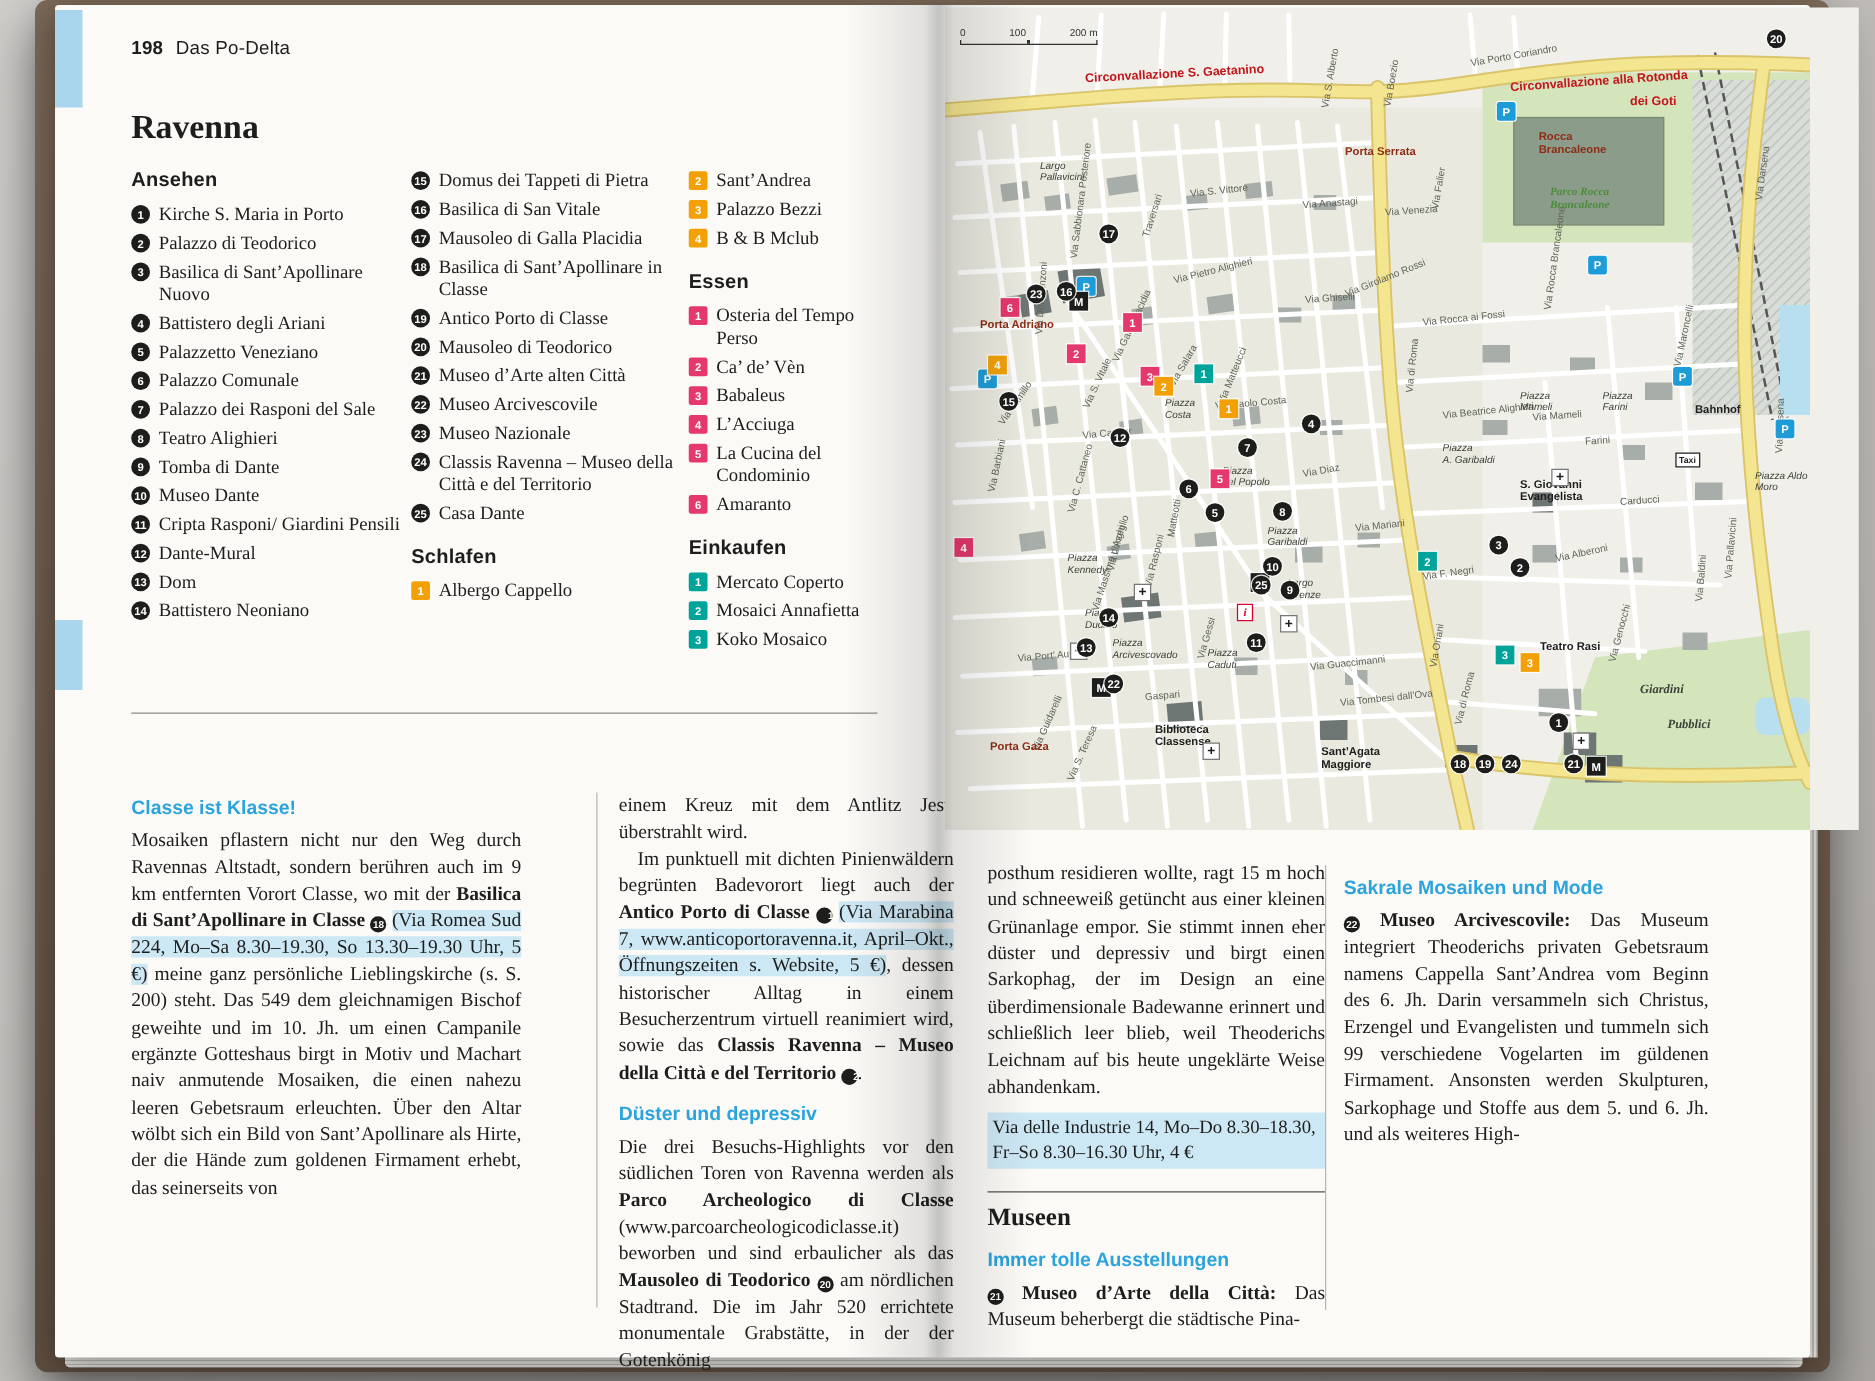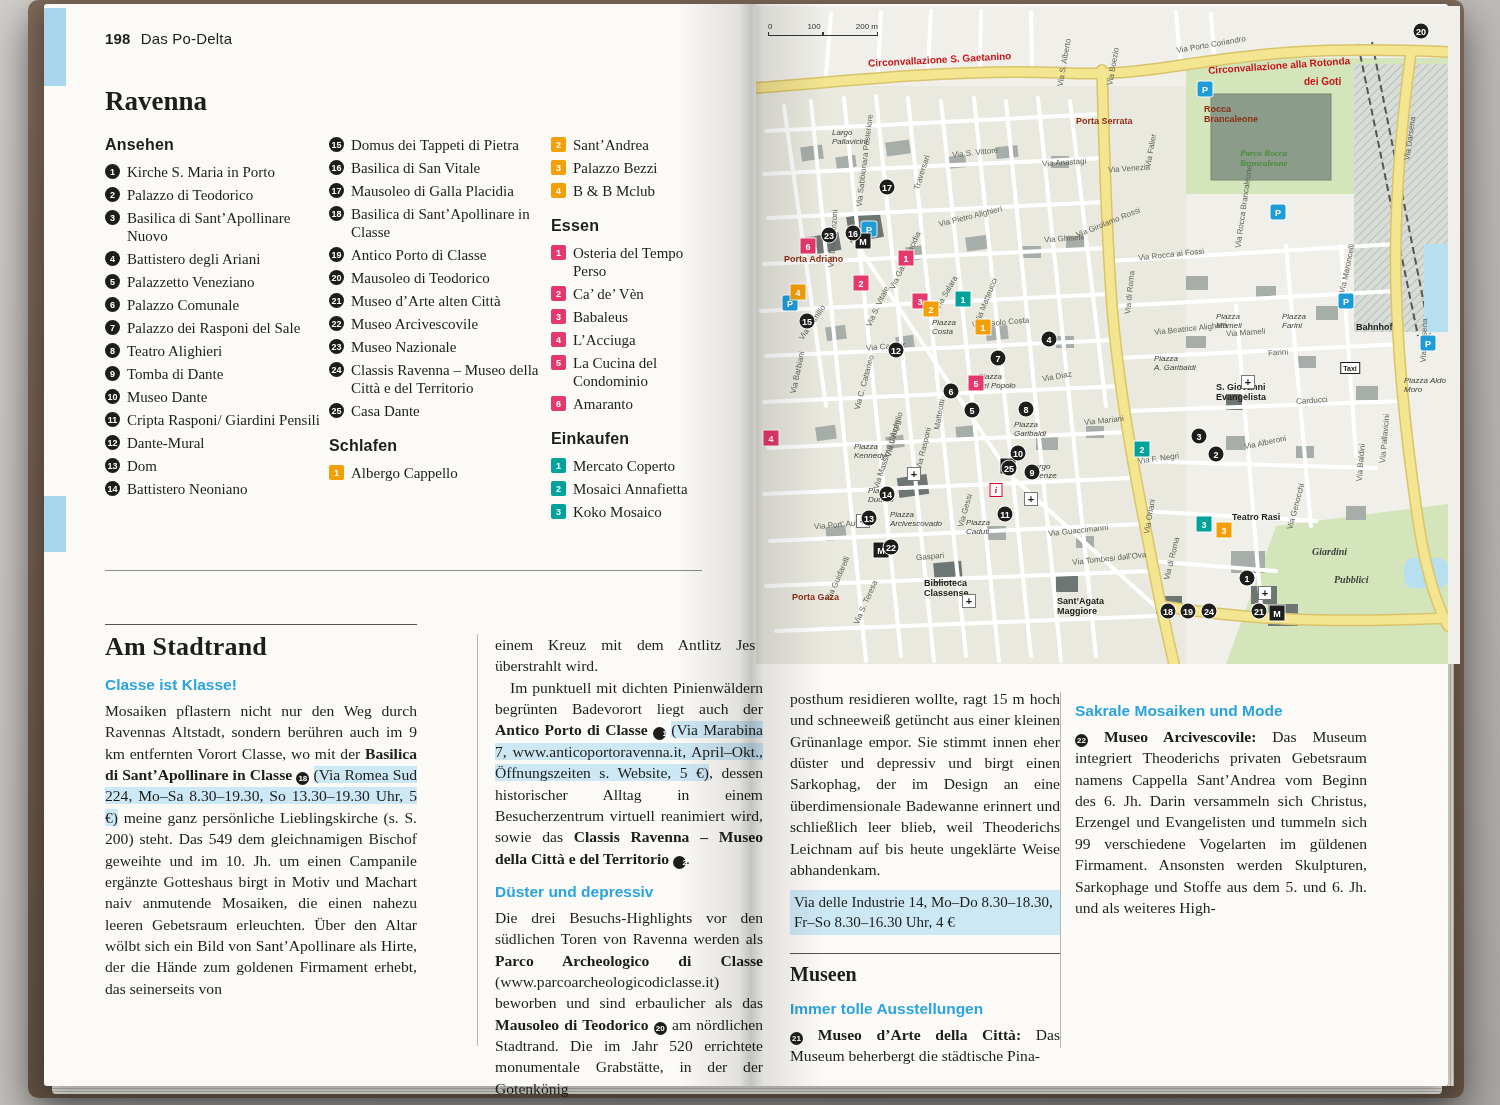--- a/index.html
+++ b/index.html
@@ -67,21 +67,21 @@
   
   .artR{position:absolute;left:0;top:684px;width:697px;}
   .acolC{position:absolute;left:39px;top:0;width:270px;}
   .acolD{position:absolute;left:324px;top:0;width:292px;}
   .vdivR{left:309px;top:4px;height:356px;}
   .hlblock{background:#cde8f5;margin:10px 0 4px 0;padding:2px 4px;font:15px/1.35 "Liberation Serif",serif;}
   .sechead{margin:18px 0 0 0;border-top:1px solid #55544f;padding-top:9px;
     font:bold 20px "Liberation Serif",serif;}
 
   
-  .map{position:absolute;left:5px;top:2px;width:704px;height:658px;overflow:hidden;background:#f0efe9;}
+  .map{position:absolute;left:5px;top:2px;width:704px;height:658px;overflow:hidden;background:#f0efe9;padding-left:27px;}
   .mapsvg{position:absolute;left:0;top:0;}
   .layer{position:absolute;left:0;top:0;width:100%;height:100%;pointer-events:none;}
   .mk{position:absolute;width:15px;height:15px;display:flex;align-items:center;justify-content:center;
     color:#fff;font:bold 9px "Liberation Sans",sans-serif;transform:translate(-50%,-50%);
     box-shadow:0 0 0 1px rgba(255,255,255,.85);}
   .mk.sight{border-radius:50%;background:#1d1d1b;}
   .mk.eat{background:#e5386d;}
   .mk.sleep{background:#f3a007;}
   .mk.shop{background:#00a39a;}
   .mk.park{background:#1e9cd7;border-radius:2px;}
@@ -335,21 +335,20 @@
                 <span class="lb">Koko Mosaico</span>
               </div>
             </div>
         </div>
       </div>
 
       <div class="pagerule"></div>
 
       <div class="artL">
         <div class="acolA">
-          <h2 class="bighead">Am Stadtrand</h2>
           <div class="bluesub">Classe ist Klasse!</div>
           <div class="body">Mosaiken pflastern nicht nur den Weg durch Ravennas Altstadt, sondern berühren auch im 9 km entfernten Vorort Classe, wo mit der <b>Basilica di Sant’Apollinare in Classe</b> <span class="ib">18</span> <span class="hl">(Via Romea Sud 224, Mo–Sa 8.30–19.30, So 13.30–19.30 Uhr, 5 €)</span> meine ganz persönliche Lieblingskirche (s. S. 200) steht. Das 549 dem gleichnamigen Bischof geweihte und im 10. Jh. um einen Campanile ergänzte Gotteshaus birgt in Motiv und Machart naiv anmutende Mosaiken, die einen nahezu leeren Gebetsraum erleuchten. Über den Altar wölbt sich ein Bild von Sant’Apollinare als Hirte, der die Hände zum goldenen Firmament erhebt, das seinerseits von</div>
         </div>
         <div class="vdiv vdivL"></div>
         <div class="acolB">
           <div class="body">
               <p>einem Kreuz mit dem Antlitz Jesu überstrahlt wird.</p>
               <p class="ind">Im punktuell mit dichten Pinienwäldern begrünten Badevorort liegt auch der <b>Antico Porto di Classe</b> <span class="ib">19</span> <span class="hl">(Via Marabina 7, www.anticoportoravenna.it, April–Okt., Öffnungszeiten s. Website, 5 €)</span>, dessen historischer Alltag in einem Besucherzentrum virtuell reanimiert wird, sowie das <b>Classis Ravenna – Museo della Città e del Territorio</b> <span class="ib">24</span>.</p>
             </div>
           <div class="bluesub">Düster und depressiv</div>
@@ -553,21 +552,21 @@
             <div class="st" style="left: 168px; top: 404px; transform: rotate(-80deg);">Matteotti</div>
             <div class="st" style="left: 192px; top: 500px; transform: rotate(-74deg);">Via Gessi</div>
             <div class="st" style="left: 58px; top: 514px; transform: rotate(-5deg);">Via Port’ Aurea</div>
             <div class="st" style="left: 58px; top: 568px; transform: rotate(-66deg);">Via Guidarelli</div>
             <div class="st" style="left: 86px; top: 592px; transform: rotate(-66deg);">Via S. Teresa</div>
             <div class="st" style="left: 160px; top: 546px; transform: rotate(-5deg);">Gaspari</div>
           </div>
         <div class="layer">
 
         <div class="lm lm-maroon" style="left: 320px; top: 110px;">Porta Serrata</div>
-            <div class="lm lm-maroon" style="left: 448px; top: 98px;">Rocca
+            <div class="lm lm-maroon" style="left: 475px; top: 98px;">Rocca
 Brancaleone</div>
             <div class="lm lm-green" style="left: 484px; top: 142px; font-family: Liberation Serif, serif;">Parco Rocca
 Brancaleone</div>
             <div class="lm lm-maroon" style="left: 28px; top: 248px;">Porta Adriano</div>
             <div class="lm lm-maroon" style="left: 36px; top: 586px;">Porta Gaza</div>
             <div class="lm" style="left: 168px; top: 572px;">Biblioteca
 Classense</div>
             <div class="lm" style="left: 301px; top: 590px;">Sant’Agata
 Maggiore</div>
             <div class="lm" style="left: 460px; top: 376px;">S. Giovanni

